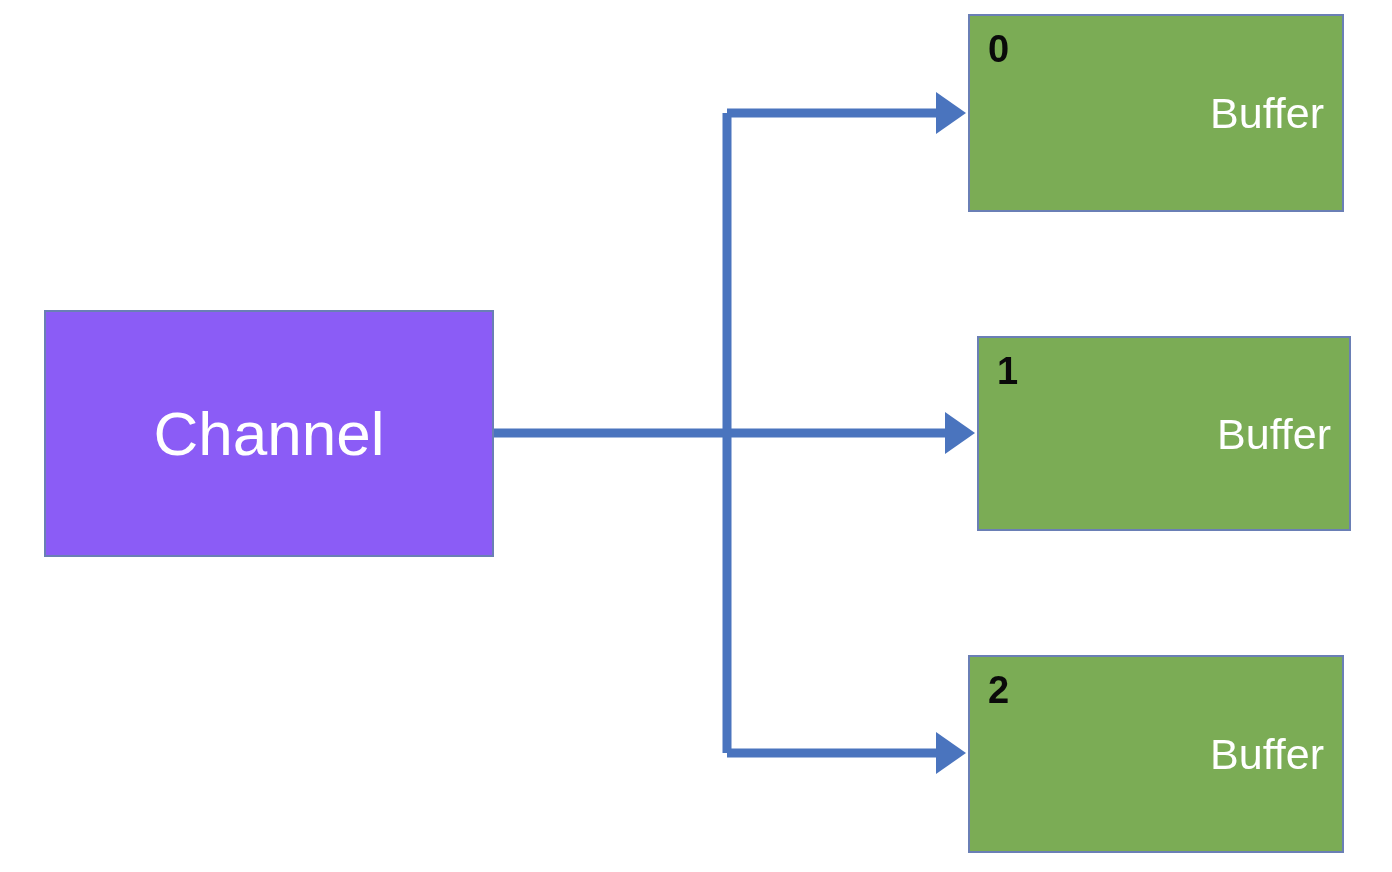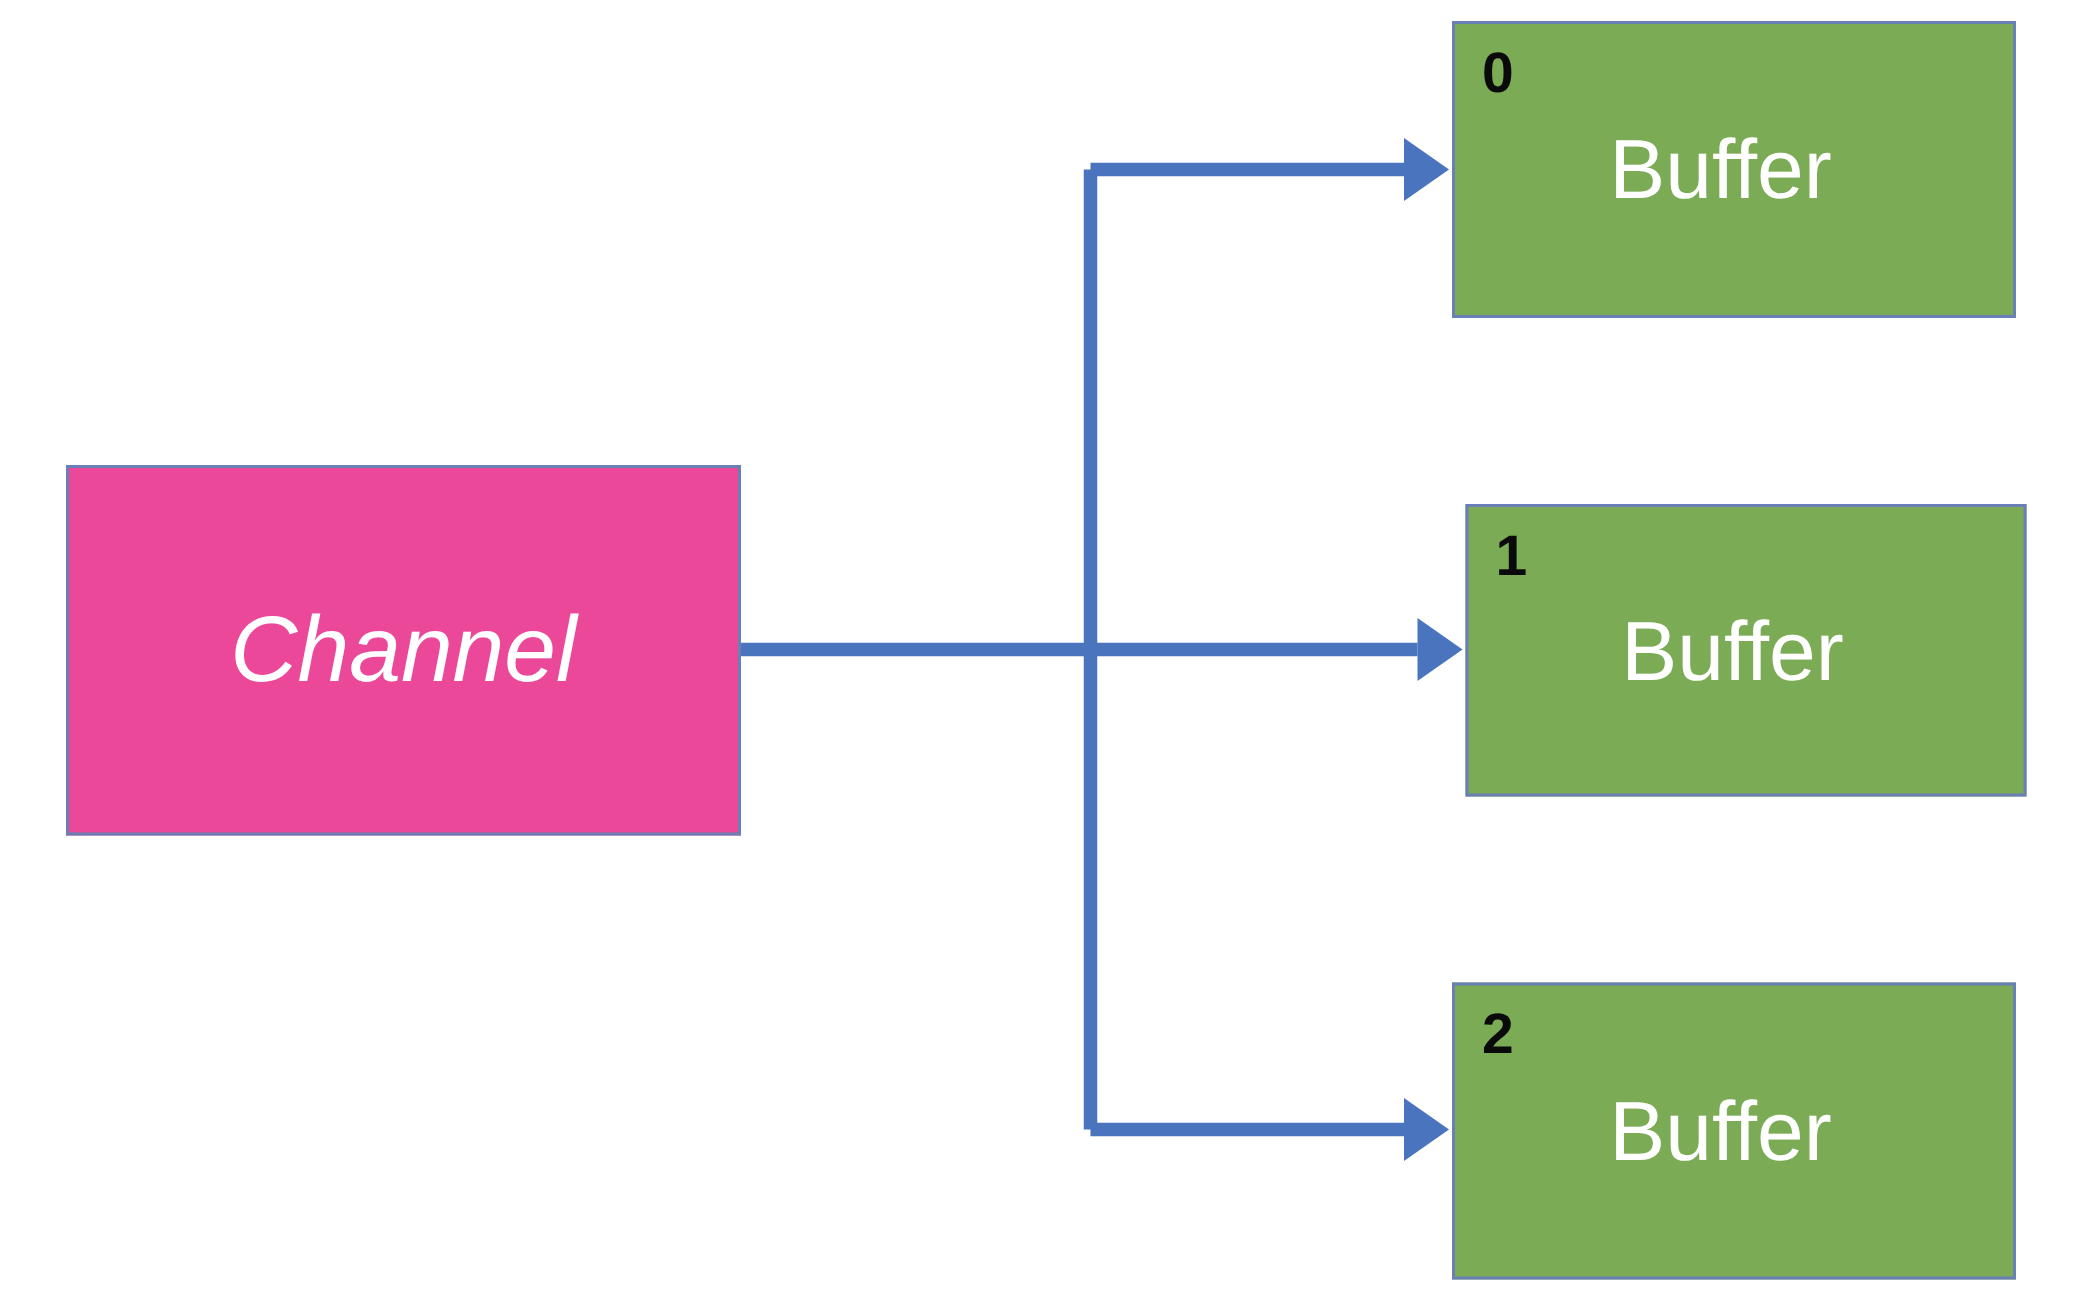--- a/index.html
+++ b/index.html
@@ -17,48 +17,47 @@
     background: #ffffff;
     overflow: hidden;
   }
   .node {
     position: absolute;
     box-sizing: border-box;
     border: 2px solid #6A7FB5;
     display: block;
   }
   .node-channel {
-    background: #ec4899;
-    font-style: italic;
+    background: #8b5cf6;
   }
   .node-buffer {
     background: #7BAC55;
   }
   .node-label {
     position: absolute;
     color: #FFFFFF;
     font-weight: 400;
     line-height: 1;
     white-space: nowrap;
   }
   .channel-label {
     font-size: 62px;
     left: 0;
     right: 0;
     top: 50%;
     transform: translateY(-50%);
     text-align: center;
   }
   .buffer-label {
-    font-size: 56px;
+    font-size: 43px;
     left: 0;
     right: 18px;
     top: 50%;
     transform: translateY(-50%);
-    text-align: center;
+    text-align: right;
   }
   .index-label {
     position: absolute;
     color: #0A0A0A;
     font-weight: bold;
     font-size: 38px;
     line-height: 1;
     left: 18px;
     top: 14px;
     white-space: nowrap;

